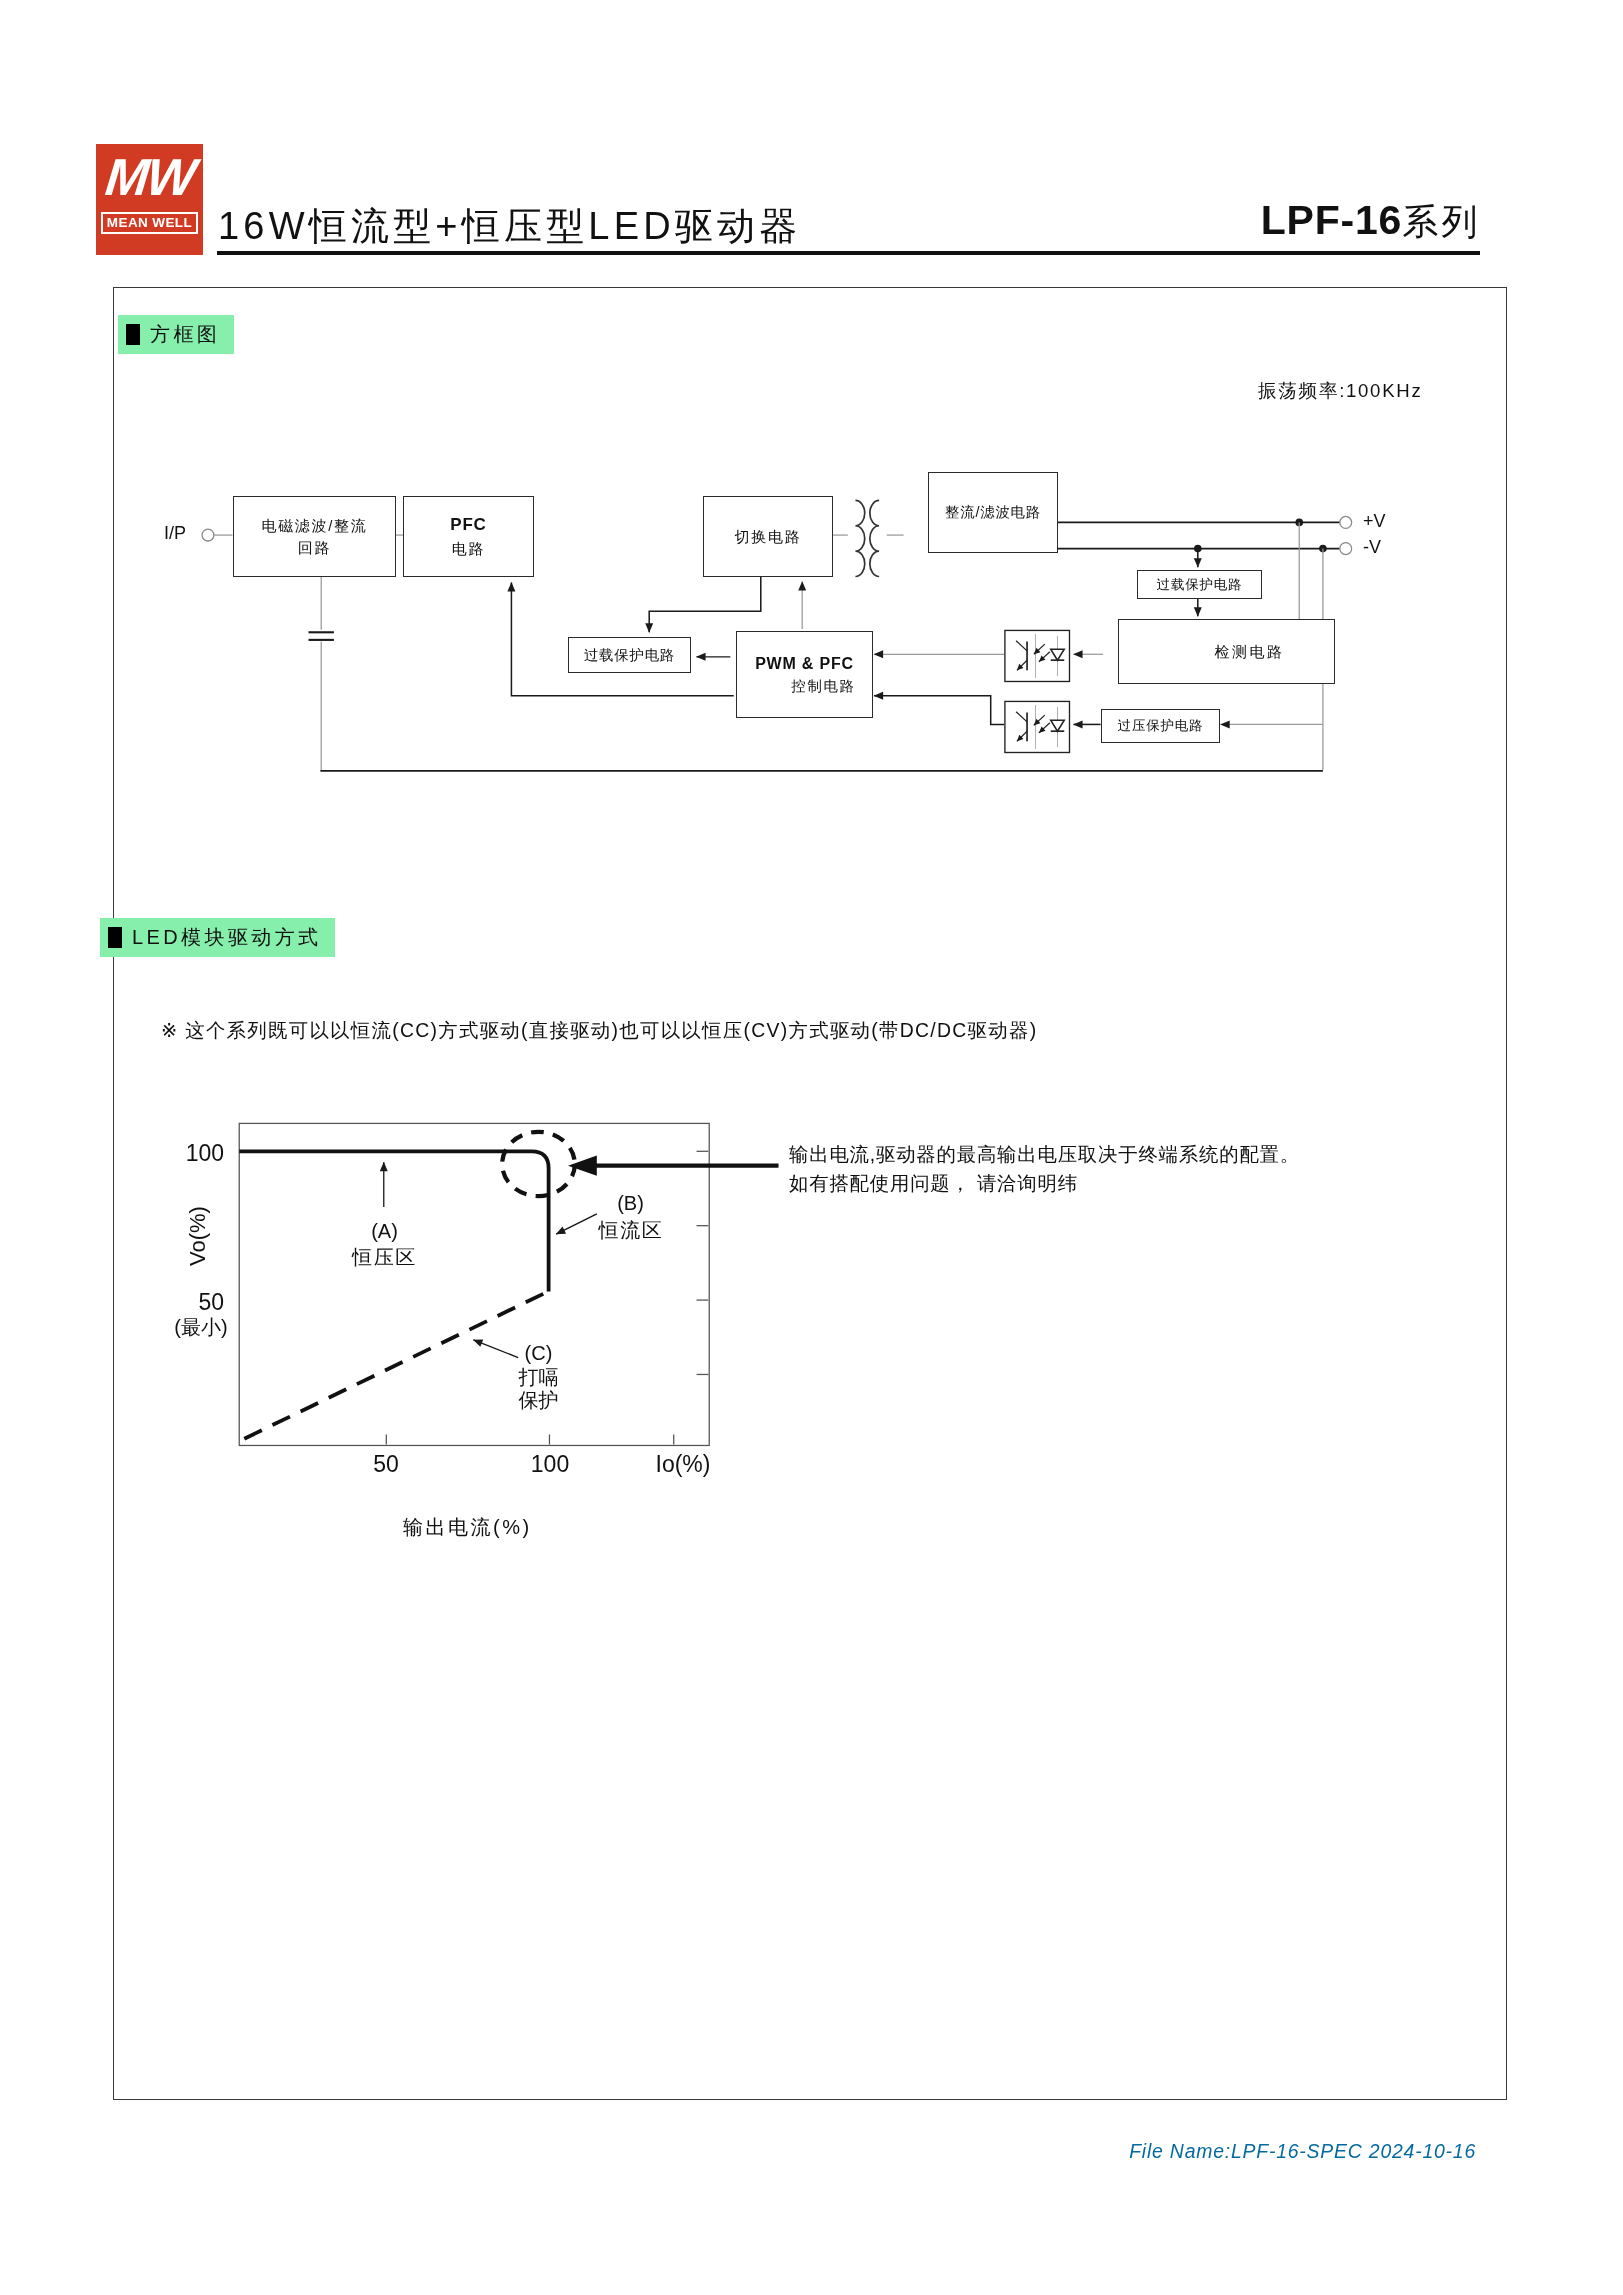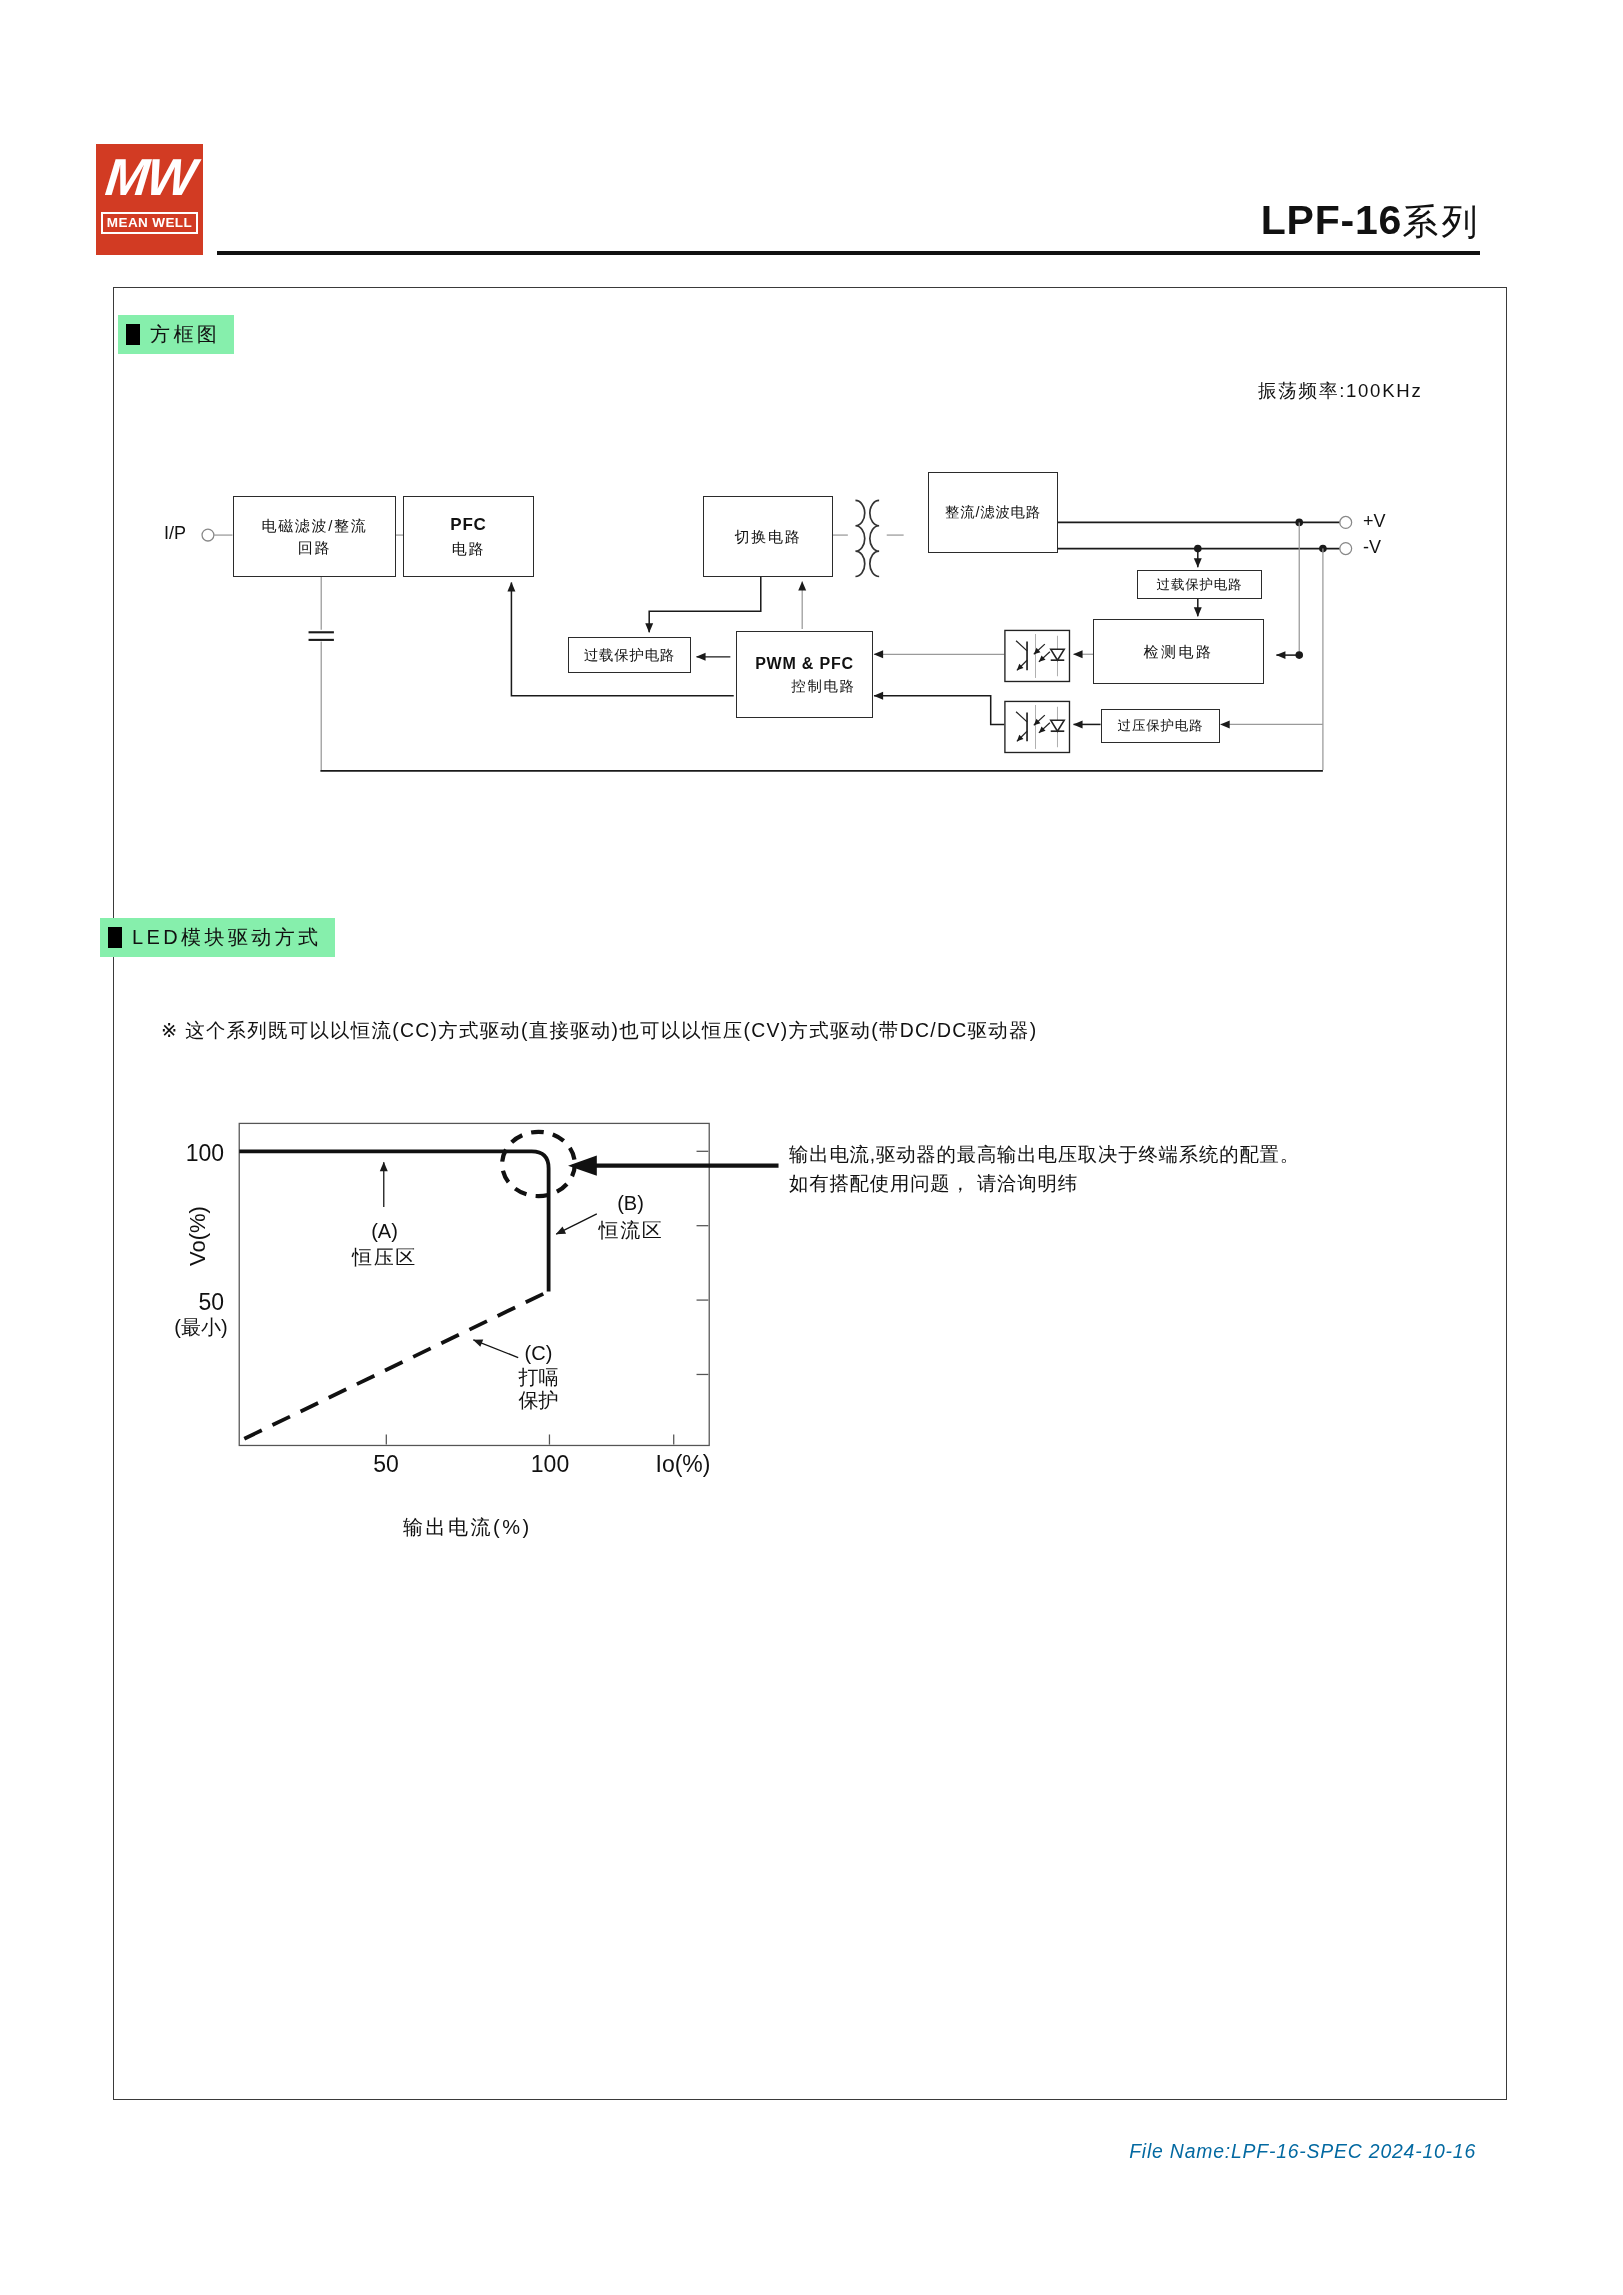--- a/index.html
+++ b/index.html
@@ -41,20 +41,21 @@
 </style>
 </head>
 <body>
 
 <div class="page">
 
   <div class="logo">
     <div class="logo-mw">MW</div>
     <div class="logo-brand">MEAN WELL</div>
   </div>
+  <div class="page-title">16W恒流型+恒压型LED驱动器</div>
   <div class="series"><span class="series-main">LPF-16</span><span class="series-suffix">系列</span></div>
   <div class="title-underline"></div>
 
   <div class="content-border"></div>
 
   <div class="sec-header" style="left:118px;top:315px;">
     <span class="sec-square"></span>
     <span class="sec-label">方框图</span>
   </div>
   <div class="txt" style="left:1258px;top:378px;font-size:18.6px;letter-spacing:1.7px;">振荡频率:100KHz</div>
@@ -187,21 +188,21 @@
   <div class="blk" style="left:568px;top:637px;width:121px;height:34px;border-width:1.3px;">
     <div class="cn-sm" style="font-size:14.4px;">过载保护电路</div>
   </div>
   <div class="blk" style="left:736px;top:631px;width:135px;height:85px;">
     <div class="lat" style="font-size:16px;">PWM &amp; PFC</div>
     <div class="cn-sm" style="font-size:14.4px;letter-spacing:1.7px;margin-left:38px;">控制电路</div>
   </div>
   <div class="blk" style="left:1137px;top:570px;width:123px;height:27px;border-width:1.3px;">
     <div class="cn-sm">过载保护电路</div>
   </div>
-  <div class="blk" style="left:1093px;top:619px;width:169px;height:63px;">
+  <div class="blk" style="left:1118px;top:619px;width:169px;height:63px;padding-left:46px;">
     <div class="cn" style="letter-spacing:2.5px;">检测电路</div>
   </div>
   <div class="blk" style="left:1101px;top:709px;width:117px;height:32px;border-width:1.3px;">
     <div class="cn-sm">过压保护电路</div>
   </div>
 
   <div class="txt" style="left:1363px;top:511px;font-size:18px;">+V</div>
   <div class="txt" style="left:1363px;top:537px;font-size:18px;">-V</div>
 
   <div class="sec-header" style="left:100px;top:918px;">

